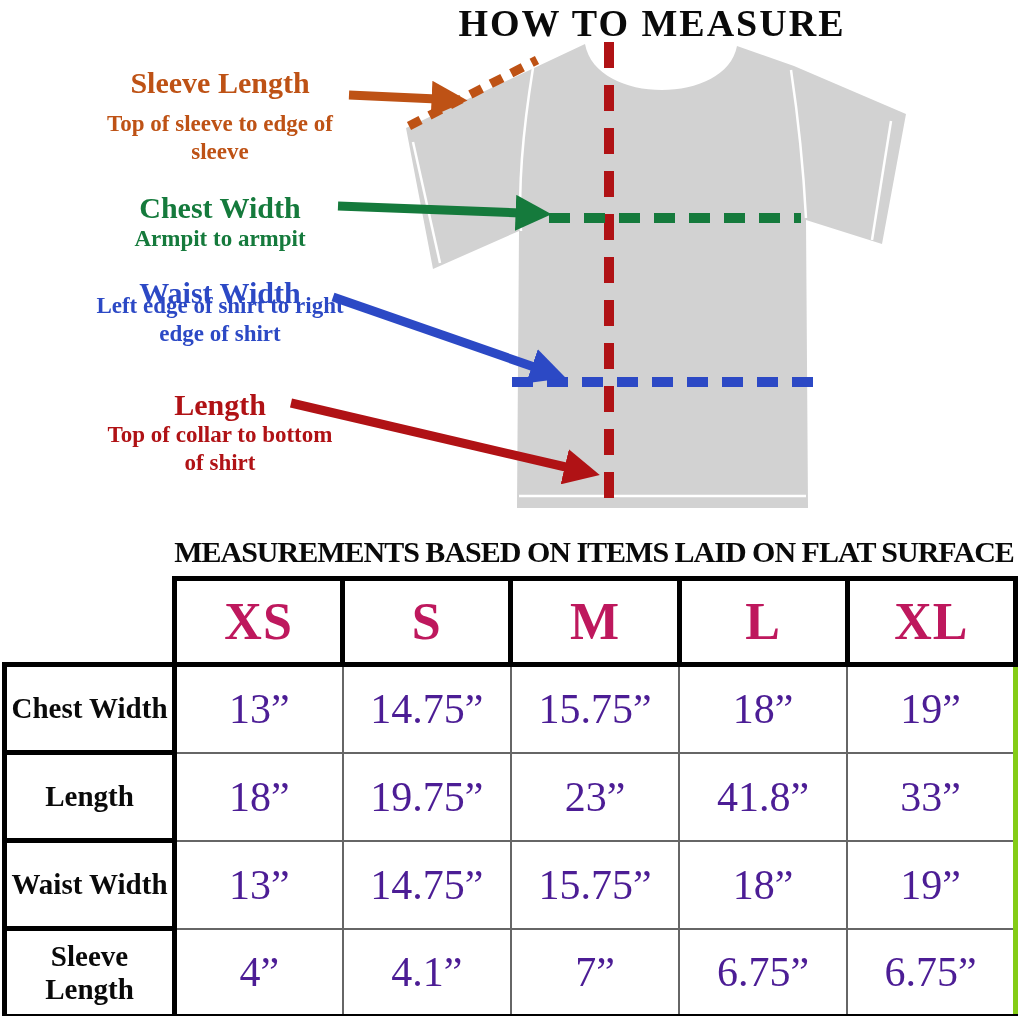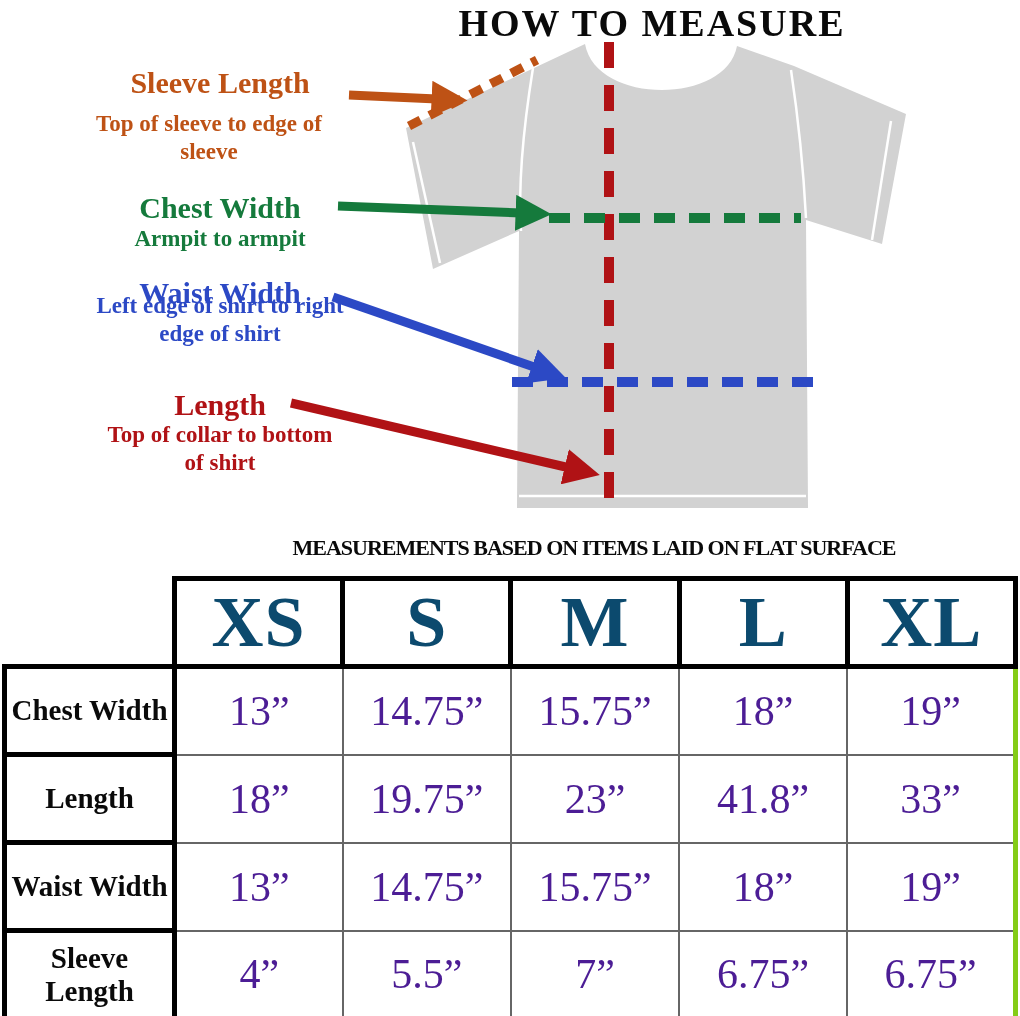--- a/index.html
+++ b/index.html
@@ -14,37 +14,37 @@
 
   .lbl-heading { position:absolute; font-weight:700; font-size:30px; text-align:center; width:320px; left:60px; }
   .lbl-desc { position:absolute; font-weight:700; font-size:23px; text-align:center; line-height:1.2; }
 
   .c-sleeve { color:#BE5215; }
   .c-chest  { color:#157A3C; }
   .c-waist  { color:#2C49C5; }
   .c-length { color:#B01215; }
 
   .sleeve-h { top:66px; }
-  .sleeve-d { top:110px; left:94px; width:230px; }
+  .sleeve-d { top:110px; left:105px; width:230px; }
   .chest-h  { top:191px; }
   .chest-d  { top:225px; left:60px; width:320px; }
   .waist-h  { top:276px; }
   .waist-d  { top:292px; left:87px; width:266px; }
   .length-h { top:388px; }
   .length-d { top:421px; left:100px; width:240px; }
 
   .caption { position:absolute; top:535px; left:170px; width:848px; text-align:center;
-    font-size:22px; font-weight:700; color:#0a0a0a; letter-spacing:-1px; white-space:nowrap; }
+    font-size:30px; font-weight:700; color:#0a0a0a; letter-spacing:-1px; white-space:nowrap; }
 
   table.size { position:absolute; left:2px; top:576px; width:1016px;
     border-collapse:collapse; table-layout:fixed; }
   table.size col.labelcol { width:170px; }
   th.corner { border:none; }
-  th.size-h { border:5px solid #000; font-size:72px; font-weight:700; height:86px;
-    vertical-align:middle; color:#0c4a6e; letter-spacing:1px; }
+  th.size-h { border:5px solid #000; font-size:52px; font-weight:700; height:86px;
+    vertical-align:middle; color:#be185d; letter-spacing:1px; }
   tr.bodyrow { height:88px; }
   td.rowlabel { border:5px solid #000; font-weight:700; font-size:29px; line-height:1.12;
     text-align:center; vertical-align:middle; color:#0a0a0a; }
   td.val { border:2px solid #666; font-size:42px; text-align:center; vertical-align:middle; color:#4c1d95; }
   td.val.lastcol { border-right:5px solid #84cc16; }
   tr.lastrow td { border-bottom:5px solid #000; }
 </style>
 </head>
 <body>
 
@@ -142,21 +142,21 @@
       <td class="rowlabel">Waist Width</td>
       <td class="val">13”</td>
       <td class="val">14.75”</td>
       <td class="val">15.75”</td>
       <td class="val">18”</td>
       <td class="val lastcol">19”</td>
     </tr>
     <tr class="bodyrow lastrow">
       <td class="rowlabel">Sleeve Length</td>
       <td class="val">4”</td>
-      <td class="val">5.5”</td>
+      <td class="val">4.1”</td>
       <td class="val">7”</td>
       <td class="val">6.75”</td>
       <td class="val lastcol">6.75”</td>
     </tr>
   </tbody>
     </table>
 
 </div>
 
 </body></html>

